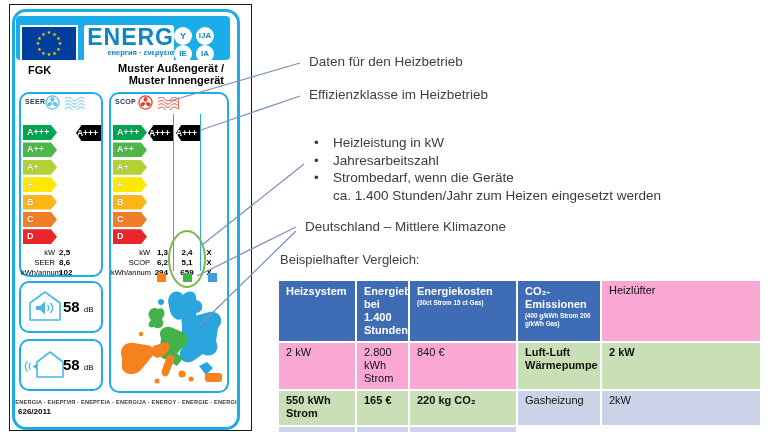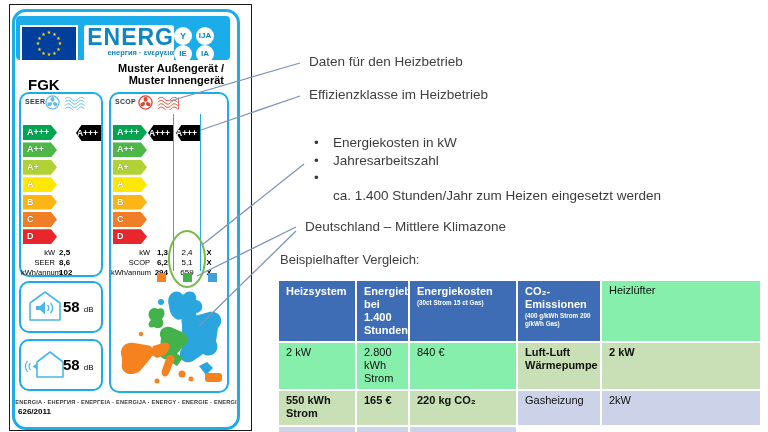--- a/index.html
+++ b/index.html
@@ -11,42 +11,42 @@
   .frame{position:absolute;left:9px;top:4px;width:241px;height:425px;border:1px solid #1a1a1a;background:#fff;}
   .eu-label{position:absolute;left:12px;top:9px;width:222px;height:415px;border:3px solid #1badea;border-radius:14px;background:#fff;}
   .band{position:absolute;left:1px;top:4px;width:214px;height:44px;background:#1badea;border-radius:4px;}
   .flag{position:absolute;left:4px;top:9px;width:58px;height:37px;background:#003f9e;border:2px solid #fff;box-sizing:border-box;}
   .energ-box{position:absolute;left:68px;top:9px;width:90px;height:37px;background:#fff;border-radius:3px;text-align:right;}
   .energ-word{font-size:23px;font-weight:bold;color:#0e86c5;line-height:24px;letter-spacing:1px;}
   .energ-sub{font-size:7.5px;font-weight:bold;color:#0e86c5;line-height:8px;}
   .sfx{position:absolute;width:18px;height:18px;border-radius:50%;background:#fff;color:#0e86c5;
        font-weight:bold;font-size:8px;text-align:center;line-height:18px;}
   .model{position:absolute;right:13px;text-align:right;font-weight:bold;font-size:11px;line-height:12px;color:#000;}
-  .brand{position:absolute;left:13px;top:64px;font-weight:bold;font-size:15px;color:#000;}
+  .brand{position:absolute;left:13px;top:52px;font-weight:bold;font-size:11px;color:#000;}
 
   .subbox{position:absolute;border:2px solid #1badea;border-radius:10px;background:#fff;box-sizing:border-box;}
   .box-title{position:absolute;left:4px;top:4px;font-size:7px;font-weight:bold;color:#2b3a55;letter-spacing:.3px;}
 
   .scale{position:absolute;left:2px;top:31px;}
   .arrow{width:34px;height:15px;margin-bottom:2.4px;color:#fff;font-weight:bold;font-size:9px;line-height:15px;
          padding-left:4px;box-sizing:border-box;text-shadow:0 0 1px rgba(0,0,0,.55);
          clip-path:polygon(0 0,calc(100% - 6px) 0,100% 50%,calc(100% - 6px) 100%,0 100%);}
   .c0{background:#00a550}.c1{background:#4db848}.c2{background:#b0d235}.c3{background:#ffe800}
   .c4{background:#fbb615}.c5{background:#f07e26}.c6{background:#e9262c}
   .badge{position:absolute;height:16px;background:#000;color:#fff;font-weight:bold;font-size:8.5px;line-height:16px;
          text-align:right;padding-right:3px;box-sizing:border-box;
          clip-path:polygon(0 50%,22% 0,100% 0,100% 100%,22% 100%);}
 
   .vline{position:absolute;width:1px;background:#29abe2;top:20px;height:157px;}
   .vrow{position:absolute;height:10px;font-size:7.5px;color:#000;width:100%;padding-left:32px;}
   .vrow .lab{position:absolute;left:0;width:34px;text-align:right;}
   .vrow .val{position:absolute;font-weight:bold;font-size:8px;}
   .scop-lab{left:0;width:39px;text-align:right;position:absolute;}
   .scop-a{left:41px;width:16px;text-align:right;position:absolute;font-weight:bold;font-size:8px;}
-  .scop-b{left:63px;width:26px;text-align:center;position:absolute;font-weight:normal;font-size:8px;}
+  .scop-b{left:63px;width:26px;text-align:center;position:absolute;font-weight:bold;font-size:8px;}
   .scop-c{left:90px;width:16px;text-align:center;position:absolute;font-weight:bold;font-size:7.5px;}
 
   .sq{position:absolute;width:9px;height:9px;top:179px;}
   .ellipse{position:absolute;left:57px;top:136px;width:38px;height:58px;border:2.5px solid #78b94c;border-radius:50%;
            box-sizing:border-box;z-index:3;}
 
   .noise-val{position:absolute;left:42px;top:15px;font-size:15px;font-weight:bold;color:#000;}
   .noise-unit{font-size:8px;font-weight:normal;}
 
   .langs{position:absolute;left:0;right:0;top:387px;text-align:center;font-size:5.6px;font-weight:bold;
@@ -58,21 +58,21 @@
   .bullets{position:absolute;left:314px;top:134px;font-size:13.5px;color:#3b3b3b;}
   .brow{display:flex;line-height:17.5px;white-space:nowrap;}
   .bdot{width:19px;}
   .bcont{margin-left:19px;line-height:17.5px;white-space:nowrap;text-align:right;}
 
   .cmp{position:absolute;left:279px;top:281px;display:grid;
        grid-template-columns:76px 51px 106px 82px 158px;gap:2px;background:#fff;}
   .cmp .cell{box-sizing:border-box;padding:3px 7px 4px;font-size:11px;color:#111;line-height:13px;}
   .cmp .th{background:#3e6db5;color:#fff;font-weight:bold;padding-top:4px;min-height:33px;}
   .cmp .th .sub{font-size:6.3px;font-weight:bold;line-height:7.5px;display:block;margin-top:1px;}
-  .cmp .r0{background:#86efac;min-height:20px;}
+  .cmp .r0{background:#f9a8d4;min-height:20px;}
   .cmp .r1{background:#c9dfb5;font-weight:bold;min-height:34px;}
   .cmp .r2{background:#ccd3e8;min-height:20px;}
 
   svg{display:block;}
   .overlay{position:absolute;left:0;top:0;z-index:6;pointer-events:none;}
 </style>
 </head>
 <body>
 
 <div class="stage">
@@ -266,28 +266,29 @@
       <path d="M197,276 L296,227"></path>
       <path d="M199,326 L296,231"></path>
     </g>
   </svg>
 
   <div class="ann" style="left:309px;top:54px;">Daten für den Heizbetrieb</div>
   <div class="ann" style="left:309px;top:87px;">Effizienzklasse im Heizbetrieb</div>
   <div class="bullets">
     <div class="brow">
         <span class="bdot">•</span>
-        <span>Energiekosten in kW</span>
+        <span>Heizleistung in kW</span>
       </div>
     <div class="brow">
         <span class="bdot">•</span>
         <span>Jahresarbeitszahl</span>
       </div>
     <div class="brow">
         <span class="bdot">•</span>
+        <span>Strombedarf, wenn die Geräte</span>
       </div>
     <div class="bcont">ca. 1.400 Stunden/Jahr zum Heizen eingesetzt werden</div>
   </div>
   <div class="ann" style="left:280px;top:252px;font-size:13px;">Beispielhafter Vergleich:</div>
   <div class="ann" style="left:305px;top:219px;">Deutschland – Mittlere Klimazone</div>
 
   <div class="cmp">
     <div class="cell th"><span>Heizsystem</span></div>
     <div class="cell th"><span>Energiebedarf bei 1.400 Stunden/Jahr</span></div>
     <div class="cell th"><span>Energiekosten</span><span class="sub">(30ct Strom 15 ct Gas)</span></div>

